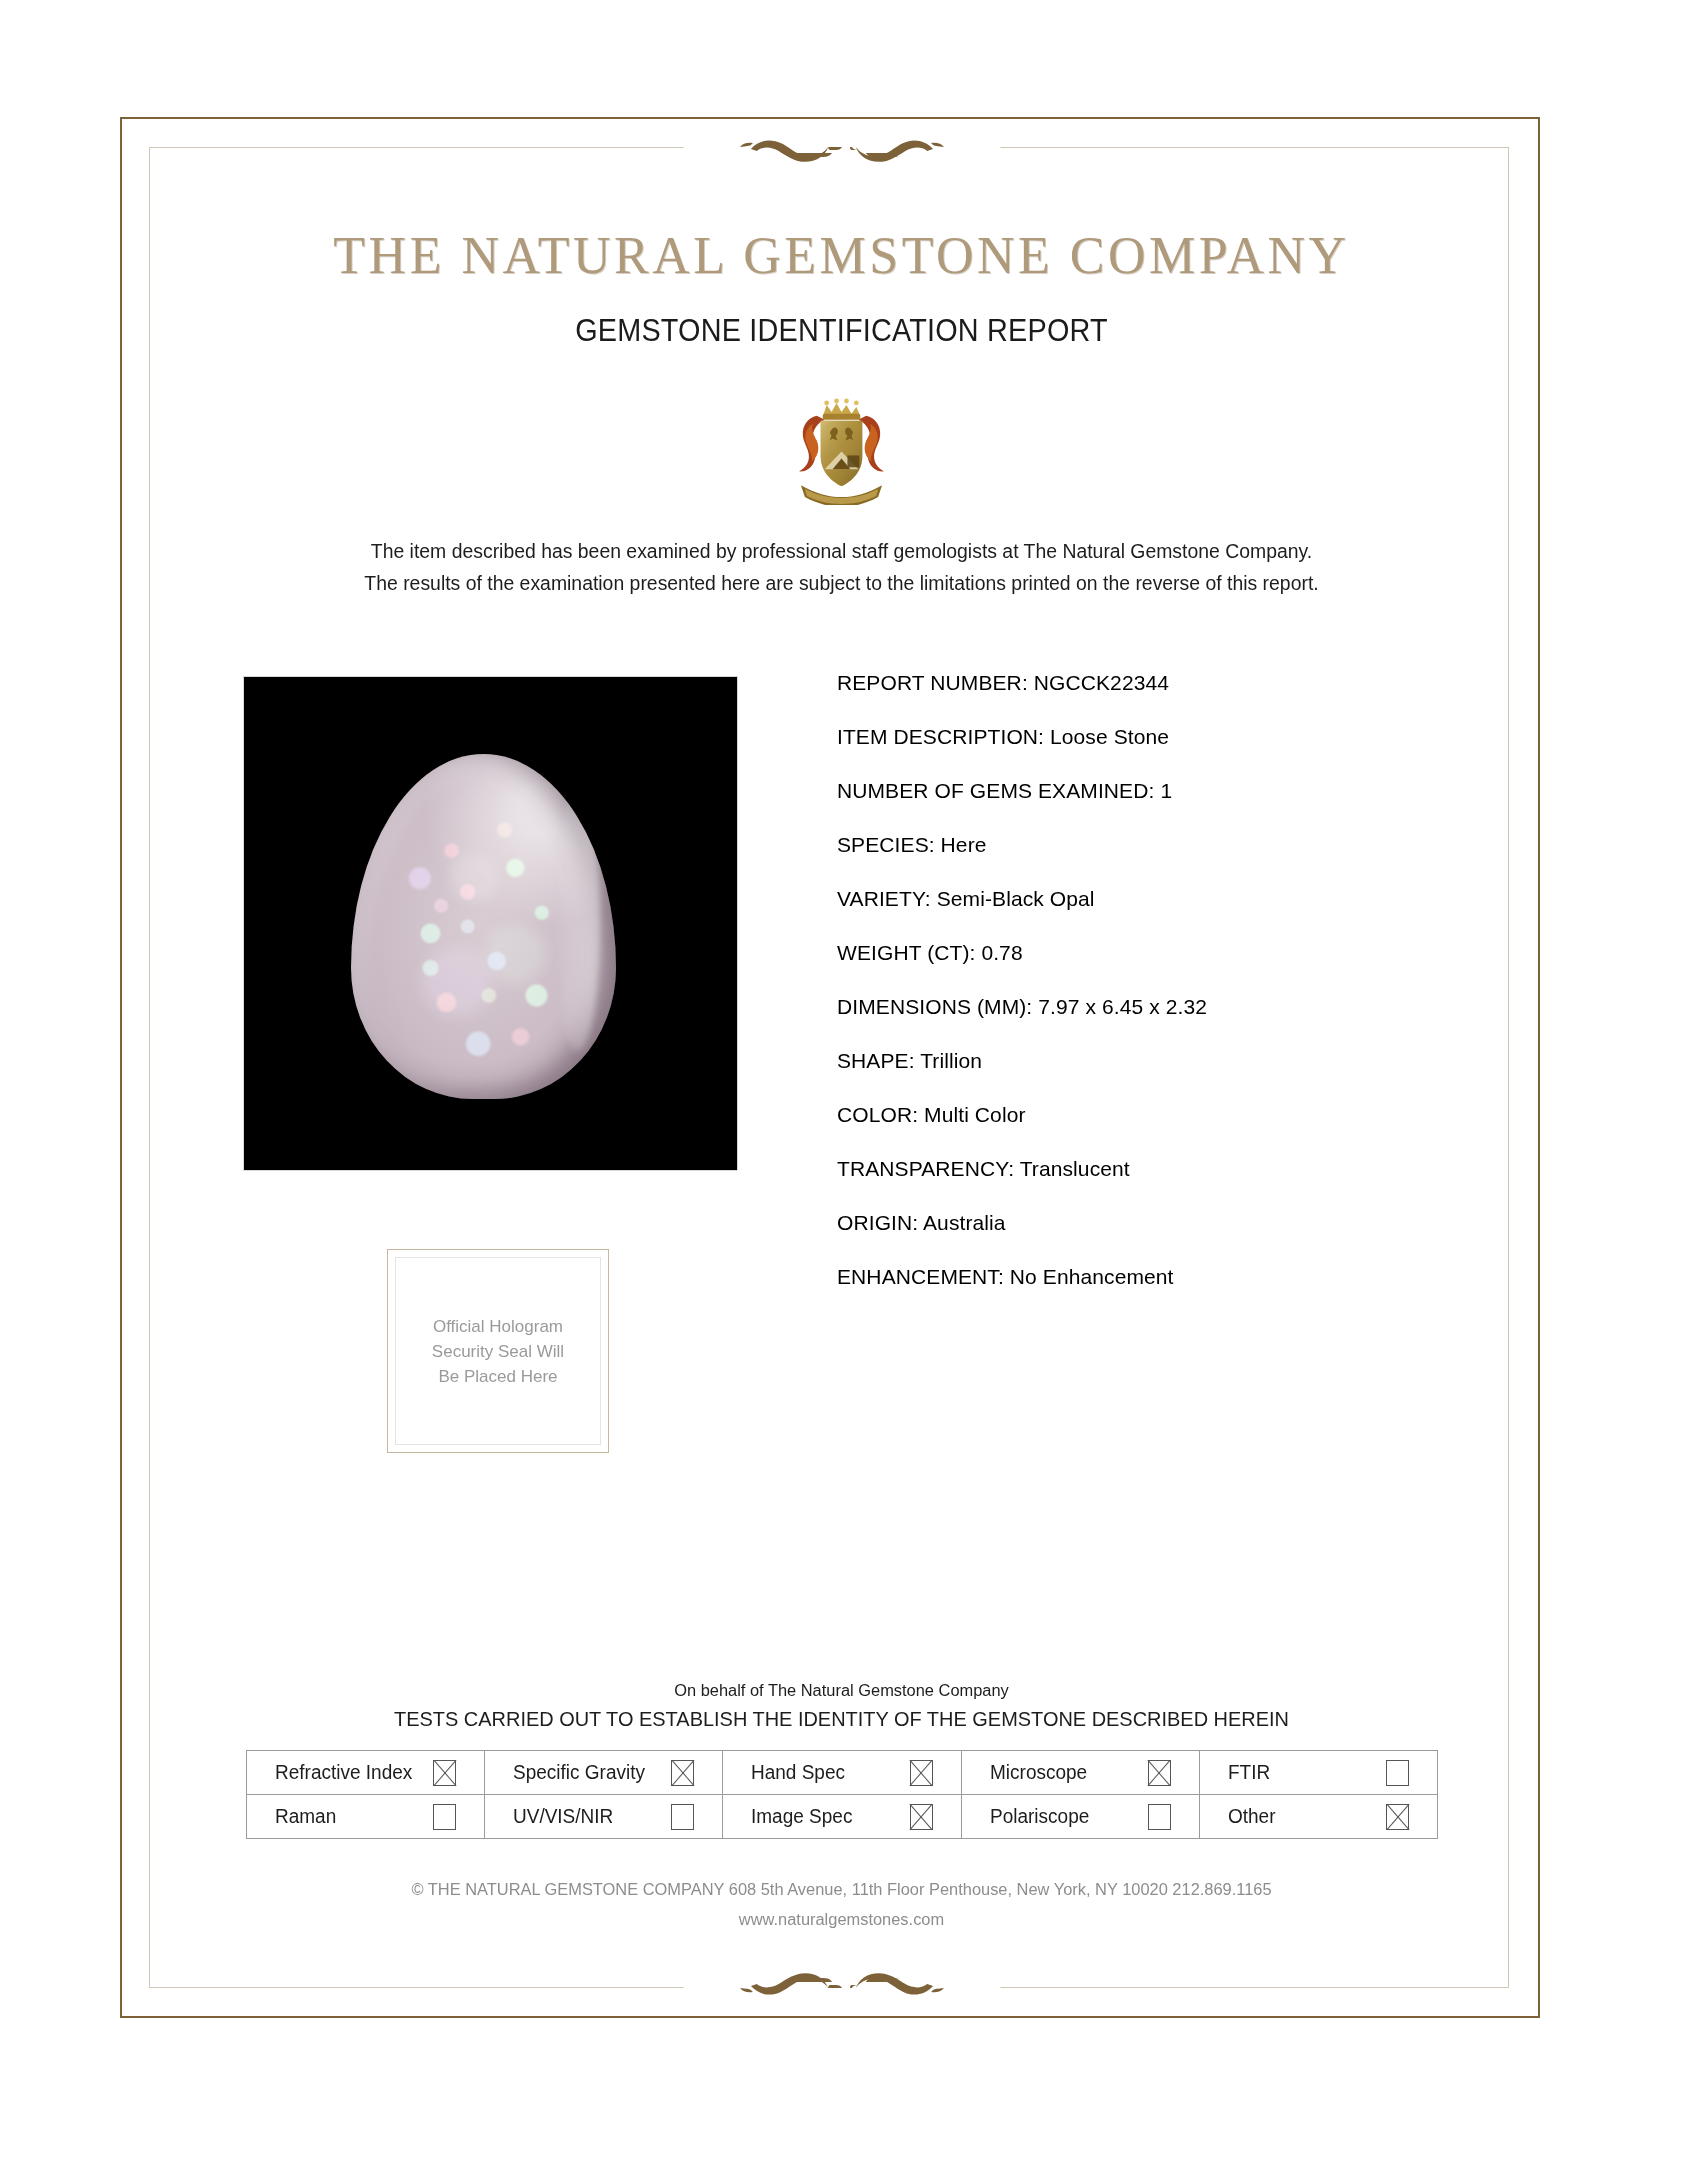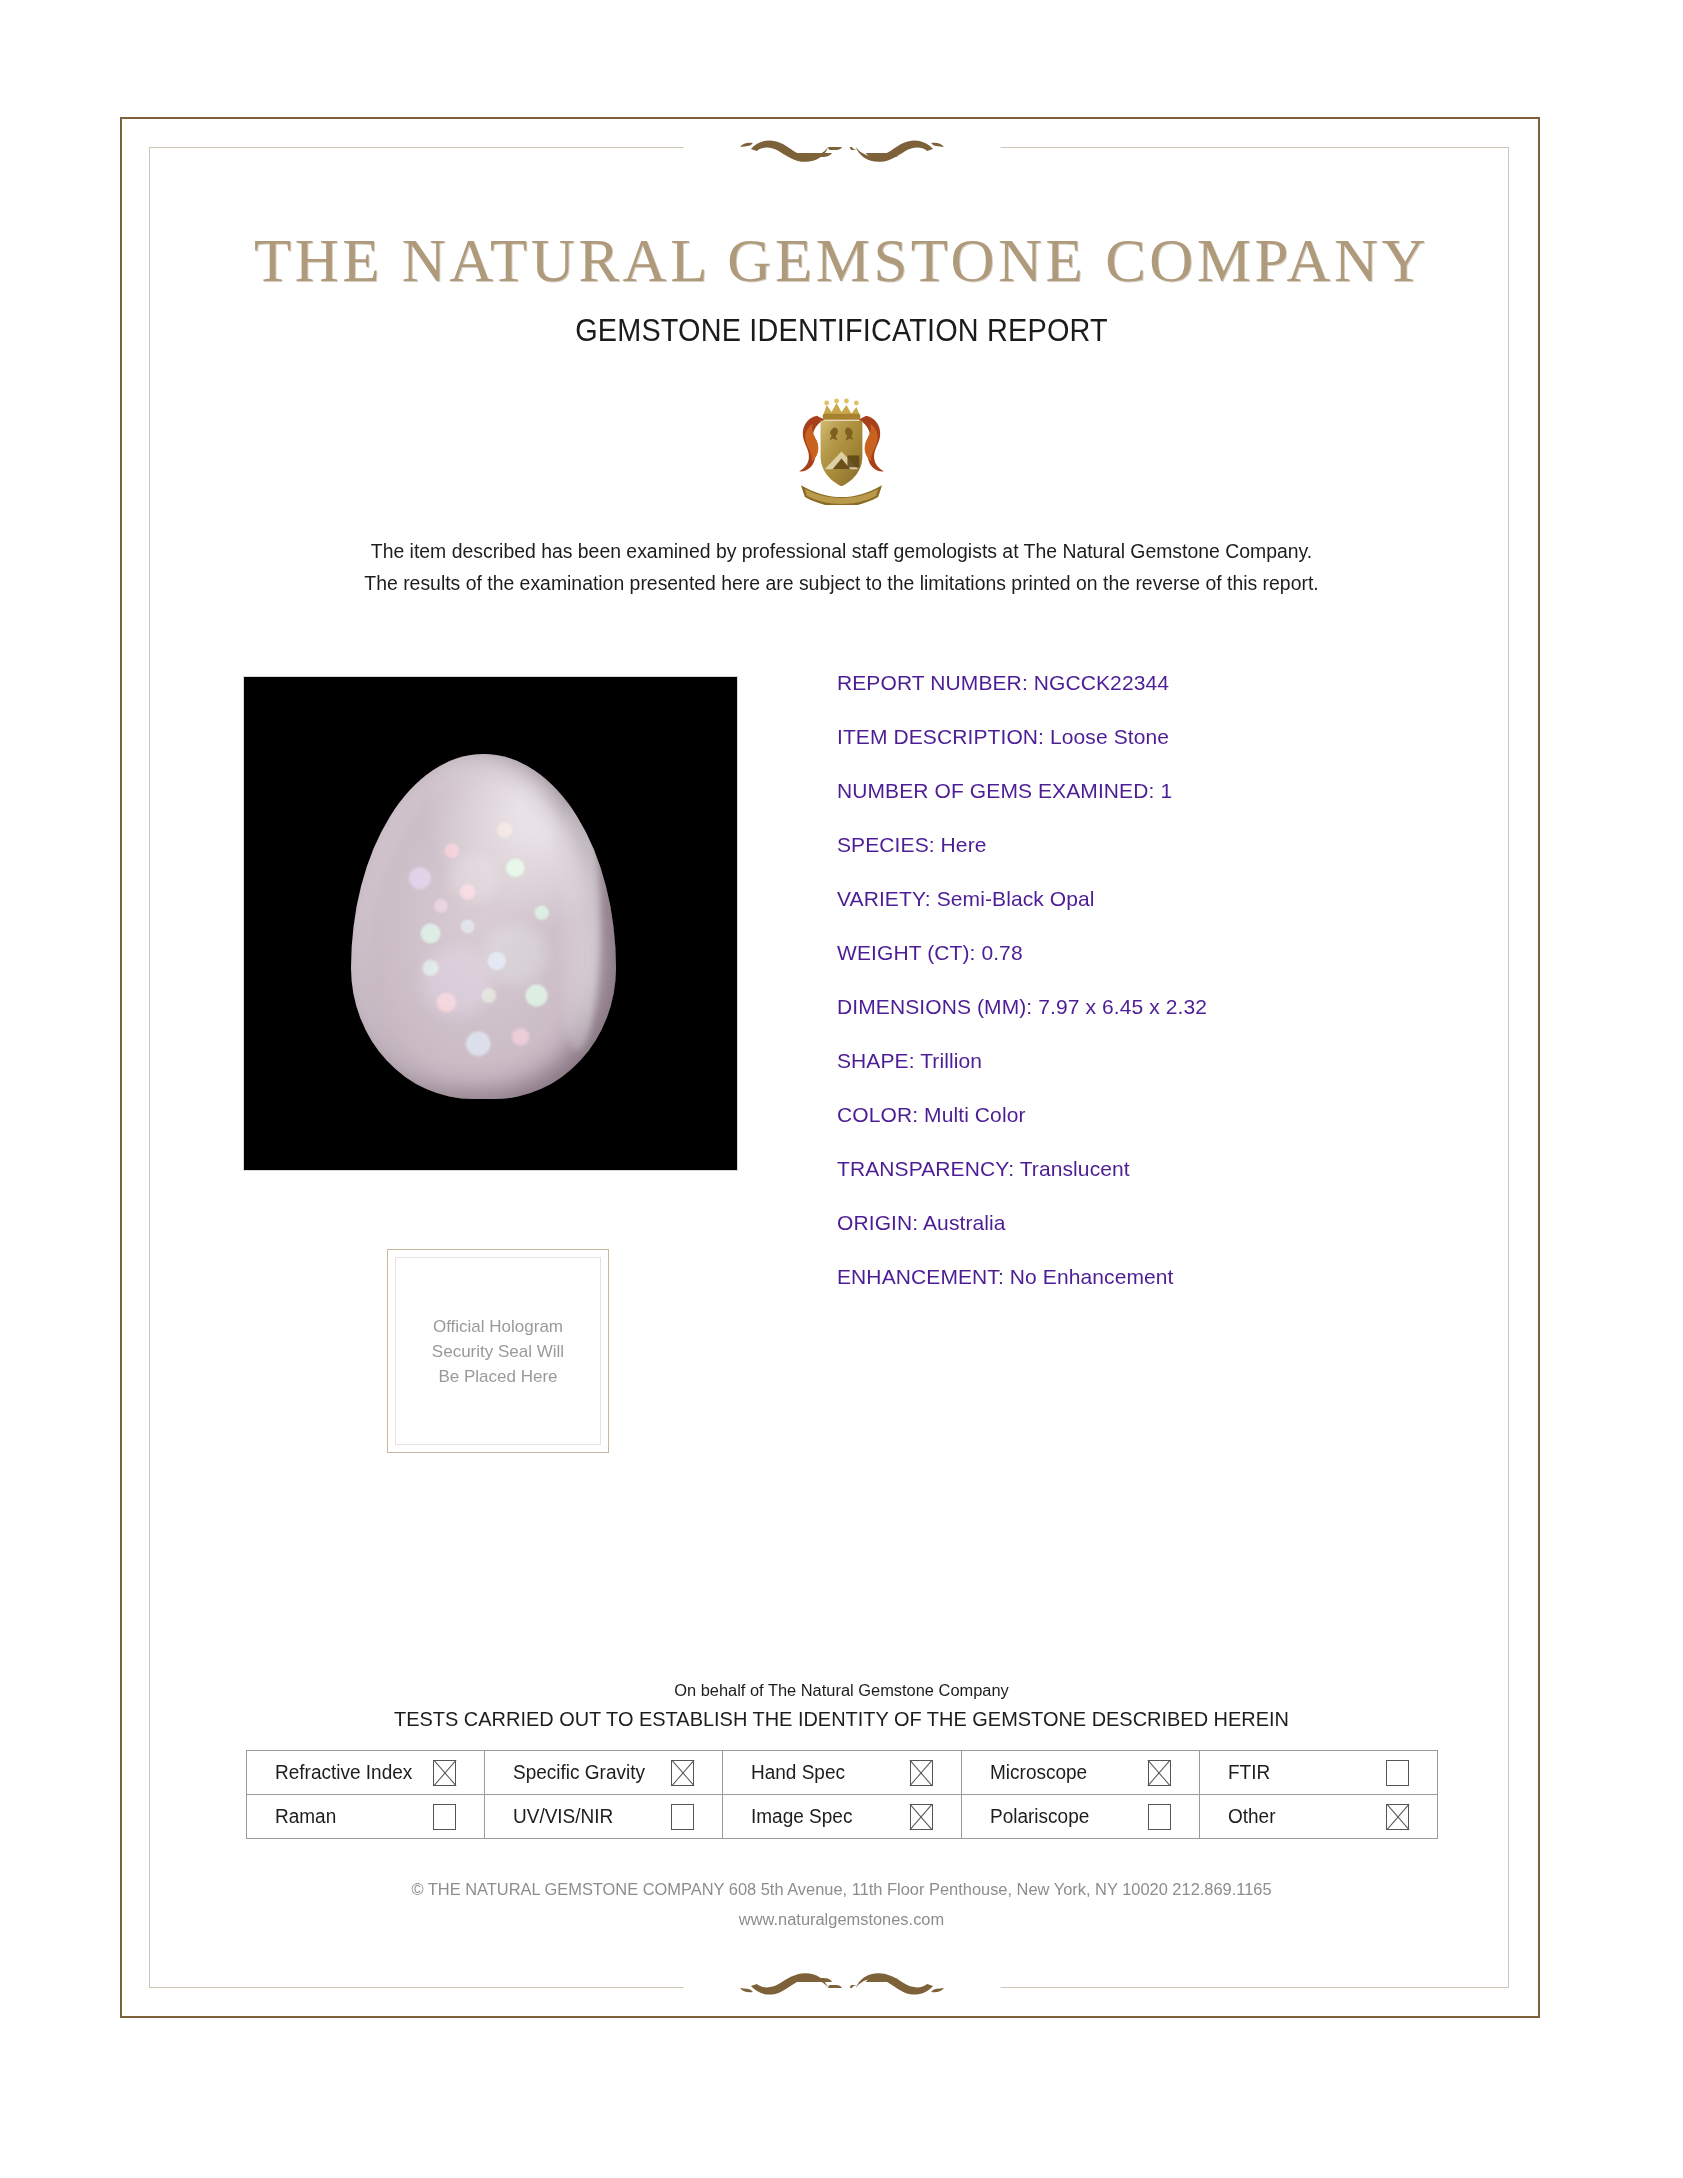--- a/index.html
+++ b/index.html
@@ -62,21 +62,21 @@
   .flourish-bottom svg { transform: scaleY(-1); }
 
   
   .company-title {
     position: absolute;
     top: 230px;
     left: 0;
     width: 1683px;
     text-align: center;
     font-family: "Liberation Serif", serif;
-    font-size: 61px;
+    font-size: 52px;
     line-height: 1;
     letter-spacing: 3.5px;
     color: #b09a7c;
     white-space: nowrap;
     text-shadow: 1px 1px 0 rgba(120,96,62,0.30);
   }
   .report-subtitle {
     position: absolute;
     top: 313px;
     left: 0;
@@ -185,21 +185,21 @@
 
   
   .fields {
     position: absolute;
     left: 837px;
     top: 671px;
     width: 634px;
   }
   .field {
     font-size: 21px;
-    color: #4c1d95;
+    color: #000000;
     margin-bottom: 30px;
     white-space: nowrap;
     letter-spacing: 0.1px;
   }
   .field .label { }
   .field .value { }
 
   
   .hologram {
     position: absolute;

